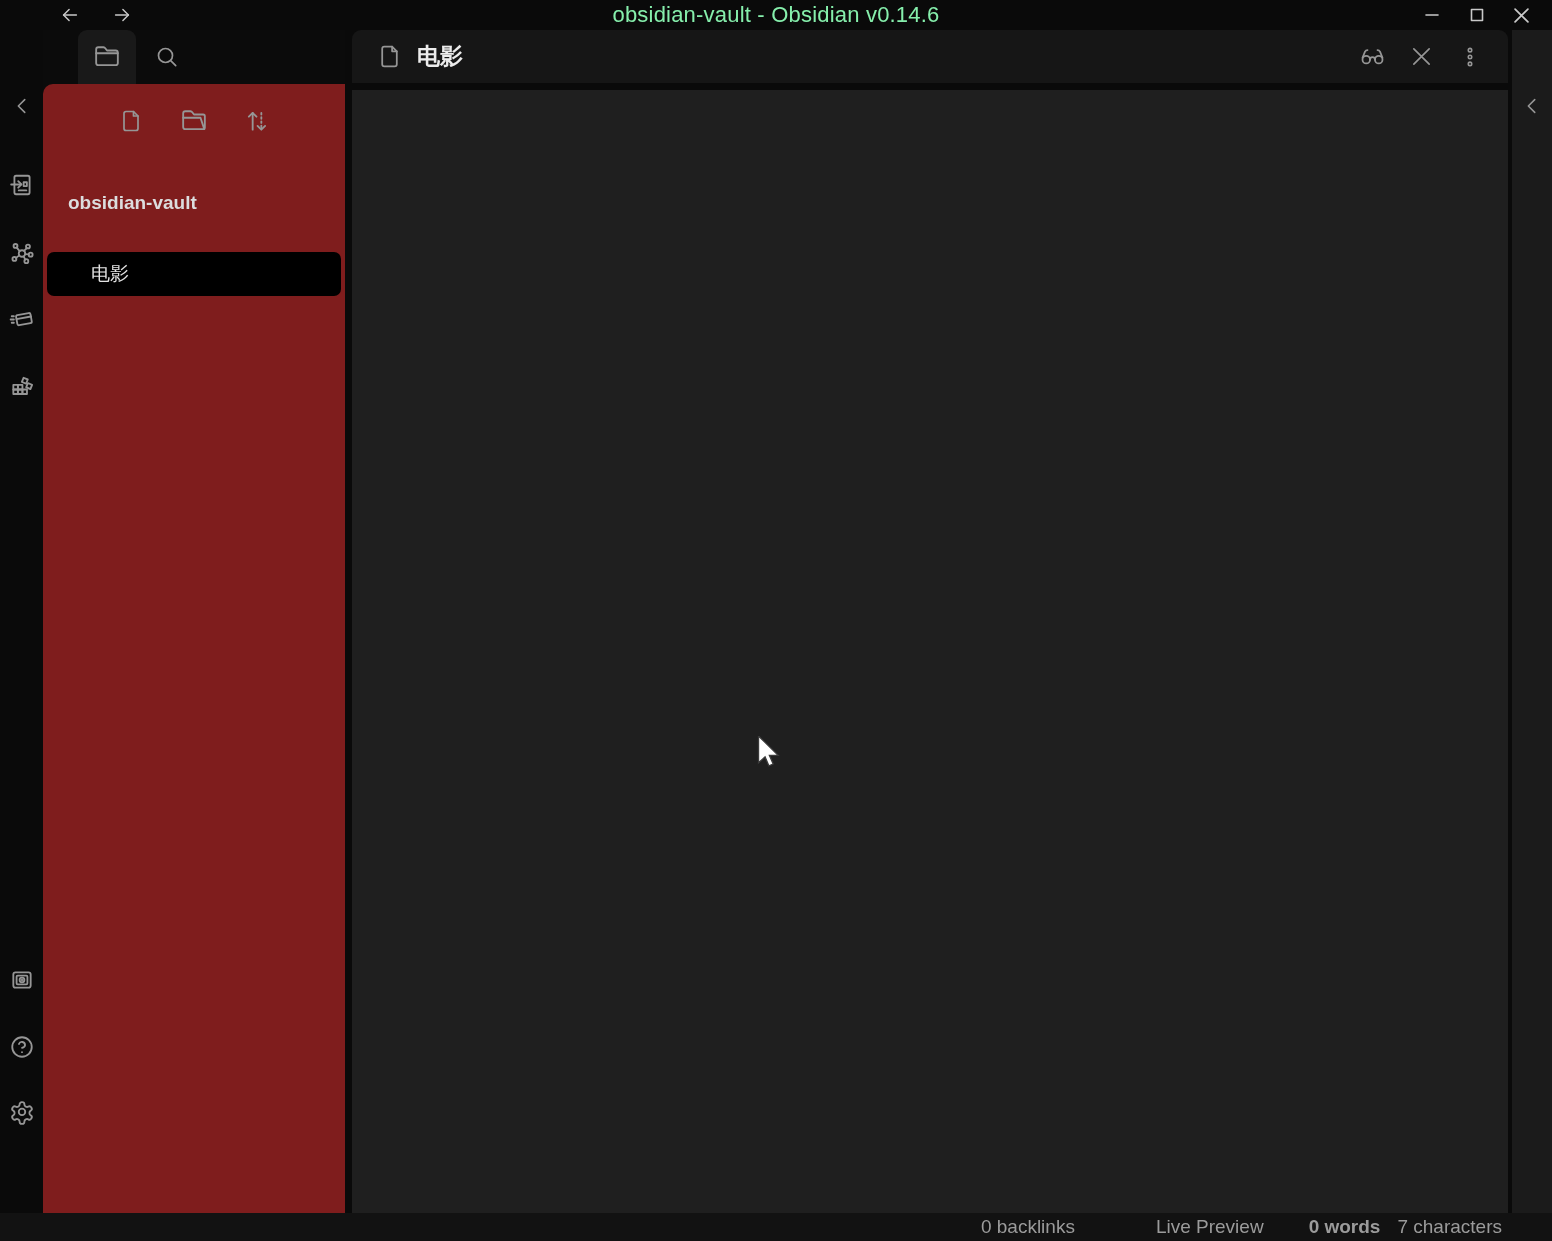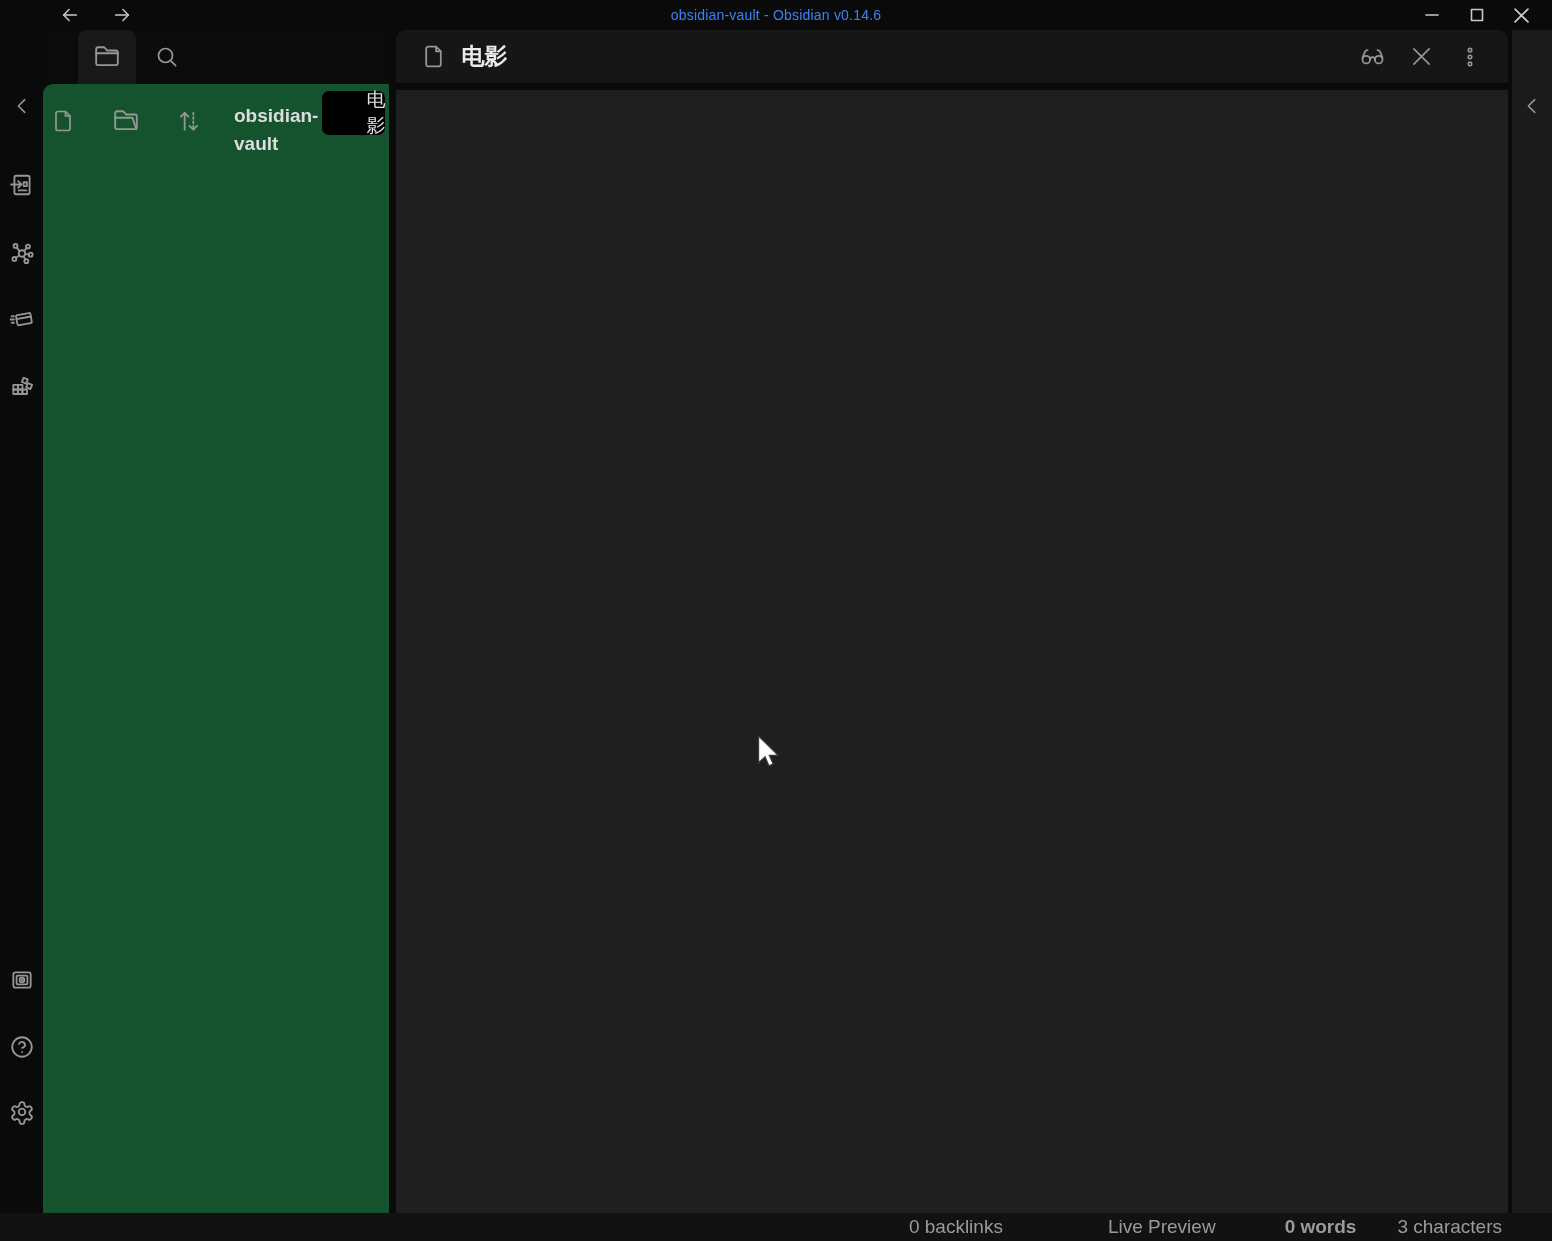--- a/index.html
+++ b/index.html
@@ -2,21 +2,21 @@
 <html><head>
 <meta charset="utf-8">
 <style>
   * { margin:0; padding:0; box-sizing:border-box; }
   html,body { width:1552px; height:1241px; overflow:hidden; background:#0b0b0b;
     font-family:"Liberation Sans","DejaVu Sans",sans-serif; }
   .window { position:relative; width:1552px; height:1241px; background:#0b0b0b; display:flex; flex-direction:column; }
 
   
   .titlebar { position:relative; height:30px; flex:0 0 30px; background:#0a0a0a; display:flex; align-items:center; justify-content:center; }
-  .titlebar-title { color:#3b82f6; font-size:14px; letter-spacing:.2px; }
+  .titlebar-title { color:#86efac; font-size:22px; letter-spacing:.2px; }
   .nav-btn { position:absolute; top:2px; width:26px; height:26px; display:flex; align-items:center; justify-content:center; }
   .nav-back { left:57px; } .nav-fwd { left:109px; }
   .win-controls { position:absolute; right:8px; top:0; height:30px; display:flex; }
   .win-btn { width:45px; height:30px; display:flex; align-items:center; justify-content:center; }
 
   
   .app-body { flex:1 1 auto; display:flex; height:1183px; }
 
   
   .ribbon { flex:0 0 43px; display:flex; flex-direction:column; align-items:center; background:#0a0a0a; }
@@ -24,21 +24,21 @@
   .ri-chevron { margin-top:63px; }
   .ri-1 { margin-top:53px; } .ri-2 { margin-top:42px; } .ri-3 { margin-top:40px; } .ri-4 { margin-top:41px; }
   .ri-vault { margin-top:auto; } .ri-help { margin-top:41px; } .ri-gear { margin-top:40px; margin-bottom:87px; }
 
   
   .sidebar { flex:0 0 302px; display:flex; flex-direction:column; }
   .sidebar-tabs { height:54px; display:flex; align-items:stretch; padding-left:35px; }
   .side-tab { width:58px; display:flex; align-items:center; justify-content:center; }
   .side-tab.active { background:#191919; border-radius:9px 9px 0 0; }
   .side-tab.plain { width:62px; }
-  .sidebar-content { flex:1; background:#14532d; border-top-left-radius:10px; display:flex; flex-direction:row; }
+  .sidebar-content { flex:1; background:#7f1d1d; border-top-left-radius:10px; display:flex; flex-direction:column;gap:28px; }
   .nav-buttons { margin-top:15px; height:44px; display:flex; align-items:center; justify-content:center; gap:23px; }
   .nav-action { width:40px; height:40px; display:flex; align-items:center; justify-content:center; border-radius:6px; }
   .vault-title { margin-top:18px; padding-left:25px; color:#dcddde; font-size:19px; font-weight:700; line-height:28px; }
   .tree { margin-top:7px; }
   .tree-item { margin:0 4px; height:44px; border-radius:7px; display:flex; align-items:center; padding-left:44px; color:#e3e3e3; font-size:19px; }
   .tree-item.selected { background:#000000; }
 
   
   .pane-divider { flex:0 0 7px; background:#0a0a0a; }
 
@@ -51,21 +51,21 @@
   .va-btn { width:24px; height:24px; display:flex; align-items:center; justify-content:center; }
   .header-gap { height:7px; flex:0 0 7px; background:#0a0a0a; }
   .editor { flex:1 1 auto; background:#1f1f1f; position:relative; }
 
   
   .right-gap { flex:0 0 4px; background:#0a0a0a; }
   .right-strip { flex:0 0 40px; background:#1b1b1b; display:flex; flex-direction:column; align-items:center; }
   .rs-chevron { margin-top:63px; width:26px; height:26px; display:flex; align-items:center; justify-content:center; }
 
   
-  .statusbar { flex:0 0 28px; height:28px; background:#121212; display:flex; align-items:center; justify-content:flex-end; padding-right:50px;gap:24px; }
+  .statusbar { flex:0 0 28px; height:28px; background:#121212; display:flex; align-items:center; justify-content:flex-end; padding-right:50px; }
   .status-item { color:#9b9b9b; font-size:19px; }
   .st-backlinks { margin-right:45px; }
   .st-mode { margin-right:45px;margin-left:36px; }
   .st-words { margin-right:17px;font-weight:bold; }
 
   
   .cursor { position:absolute; left:757px; top:736px; width:24px; height:34px; pointer-events:none; }
 
   svg { display:block; }
   .stroke-icon { stroke:#969696; fill:none; stroke-width:1.7; stroke-linecap:round; stroke-linejoin:round; }
@@ -319,21 +319,21 @@
             </svg>
         </span>
       </div>
     </div>
   </div>
 
   <div class="statusbar">
     <span class="status-item st-backlinks">0 backlinks</span>
     <span class="status-item st-mode">Live Preview</span>
     <span class="status-item st-words">0 words</span>
-    <span class="status-item">3 characters</span>
+    <span class="status-item">7 characters</span>
   </div>
 
   <div class="cursor">
     <svg width="24" height="34" viewBox="0 0 18 26">
       <polygon points="1,0 1,20.5 6,16 8.9,22.8 12.2,21.4 9.3,14.8 16,14.8" fill="#ffffff" stroke="#3a3a3a" stroke-width="1"></polygon>
     </svg>
   </div>
 
 </div>
 

